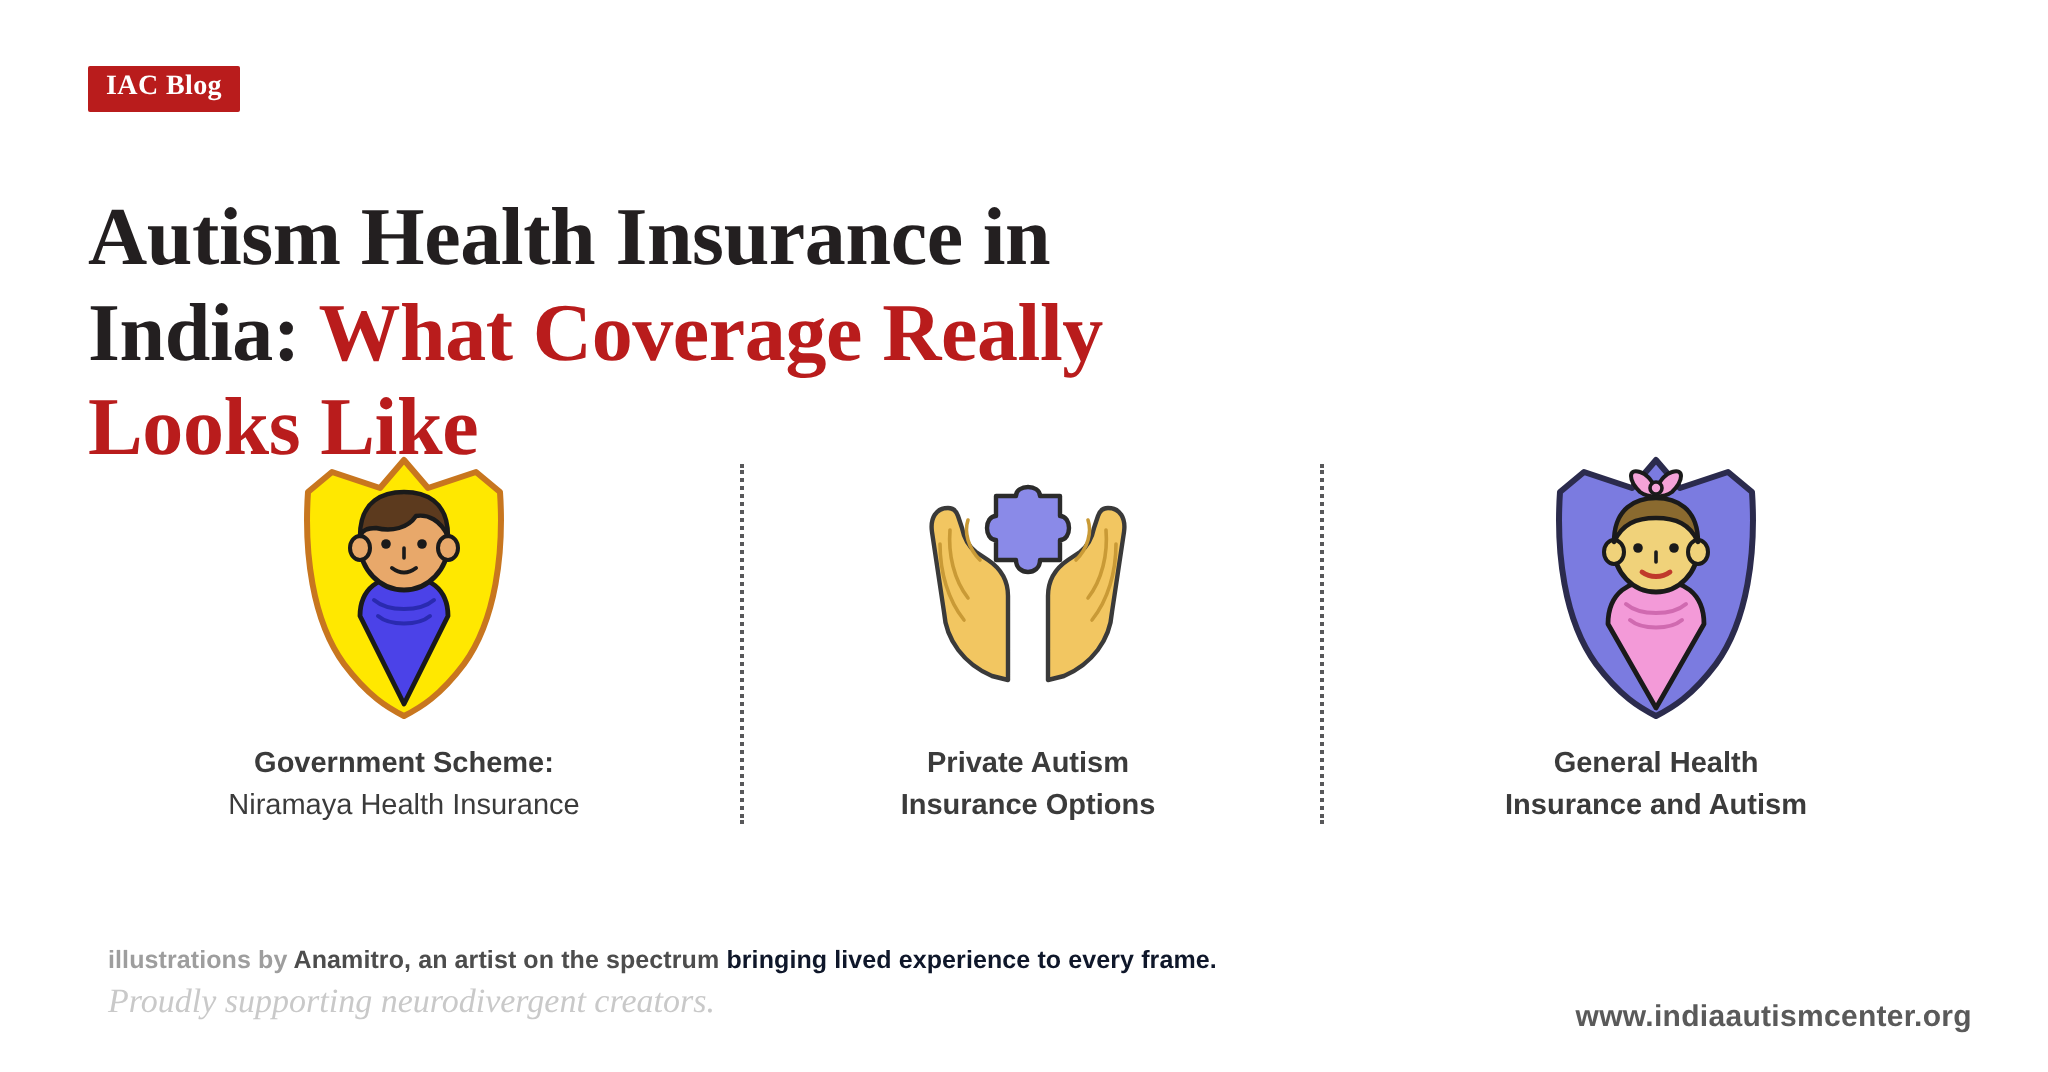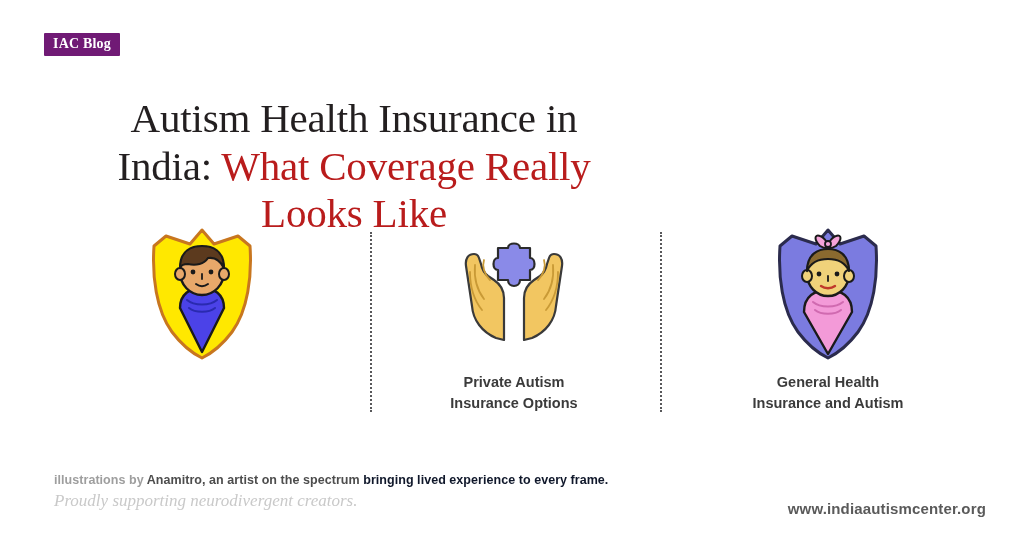--- a/index.html
+++ b/index.html
@@ -14,44 +14,43 @@
     overflow: hidden;
     font-family: "Liberation Sans", sans-serif;
     -webkit-font-smoothing: antialiased;
   }
 
   
   #blog-badge {
     position: absolute;
     left: 44px;
     top: 33px;
-    background: #701a75;
+    background: #b91c1c;
     color: #ffffff;
     font-family: "Liberation Serif", serif;
     font-weight: bold;
     font-size: 14px;
     letter-spacing: 0.2px;
     padding: 4px 9px 5px 9px;
     line-height: 1;
     border-radius: 1px;
   }
 
   
   #headline {
     position: absolute;
     left: 44px;
     top: 68px;
     width: 620px;
     font-family: "Liberation Serif", serif;
-    font-weight: normal;
+    font-weight: bold;
     font-size: 41px;
     line-height: 1.15;
     letter-spacing: -0.2px;
     color: #231f20;
-    text-align: center;
   }
   #headline .accent { color: #b91c1c; }
 
   
   #columns {
     position: absolute;
     left: 0;
     top: 222px;
     width: 1024px;
     height: 200px;
@@ -176,20 +175,24 @@
         <path d="M38 44 C38 26 50 22 60 22 C70 22 82 26 82 44 C78 36 72 33 66 34
                  C62 40 54 42 46 40 C42 40 39 41 38 44 Z" fill="#5c3a1e" stroke="#1a1a1a" stroke-width="2.2" stroke-linejoin="round"></path>
 
         <circle cx="51" cy="48" r="2.4" fill="#1a1a1a"></circle>
         <circle cx="69" cy="48" r="2.4" fill="#1a1a1a"></circle>
 
         <path d="M60 50 L60 55" stroke="#1a1a1a" stroke-width="1.8" stroke-linecap="round"></path>
         <path d="M54 60 C58 63 62 63 66 60" fill="none" stroke="#1a1a1a" stroke-width="2" stroke-linecap="round"></path>
       </svg>
     </div>
+    <div class="caption">
+      <span class="ln bold">Government Scheme:</span>
+      <span class="ln">Niramaya Health Insurance</span>
+    </div>
   </div>
 
   <div class="col col-3">
     <div class="art">
       <svg width="120" height="136" viewBox="0 0 120 136" aria-hidden="true">
 
         <path d="M60 6 L72 20 L96 12 L108 22 C110 52 106 86 90 108 C78 124 68 130 60 134
                  C52 130 42 124 30 108 C14 86 10 52 12 22 L24 12 L48 20 Z" fill="#7b7be0" stroke="#2b2b4d" stroke-width="3" stroke-linejoin="round"></path>
 
         <path d="M36 88 C36 72 47 66 60 66 C73 66 84 72 84 88 L60 130 Z" fill="#f39ad8" stroke="#1a1a1a" stroke-width="2.4" stroke-linejoin="round"></path>

